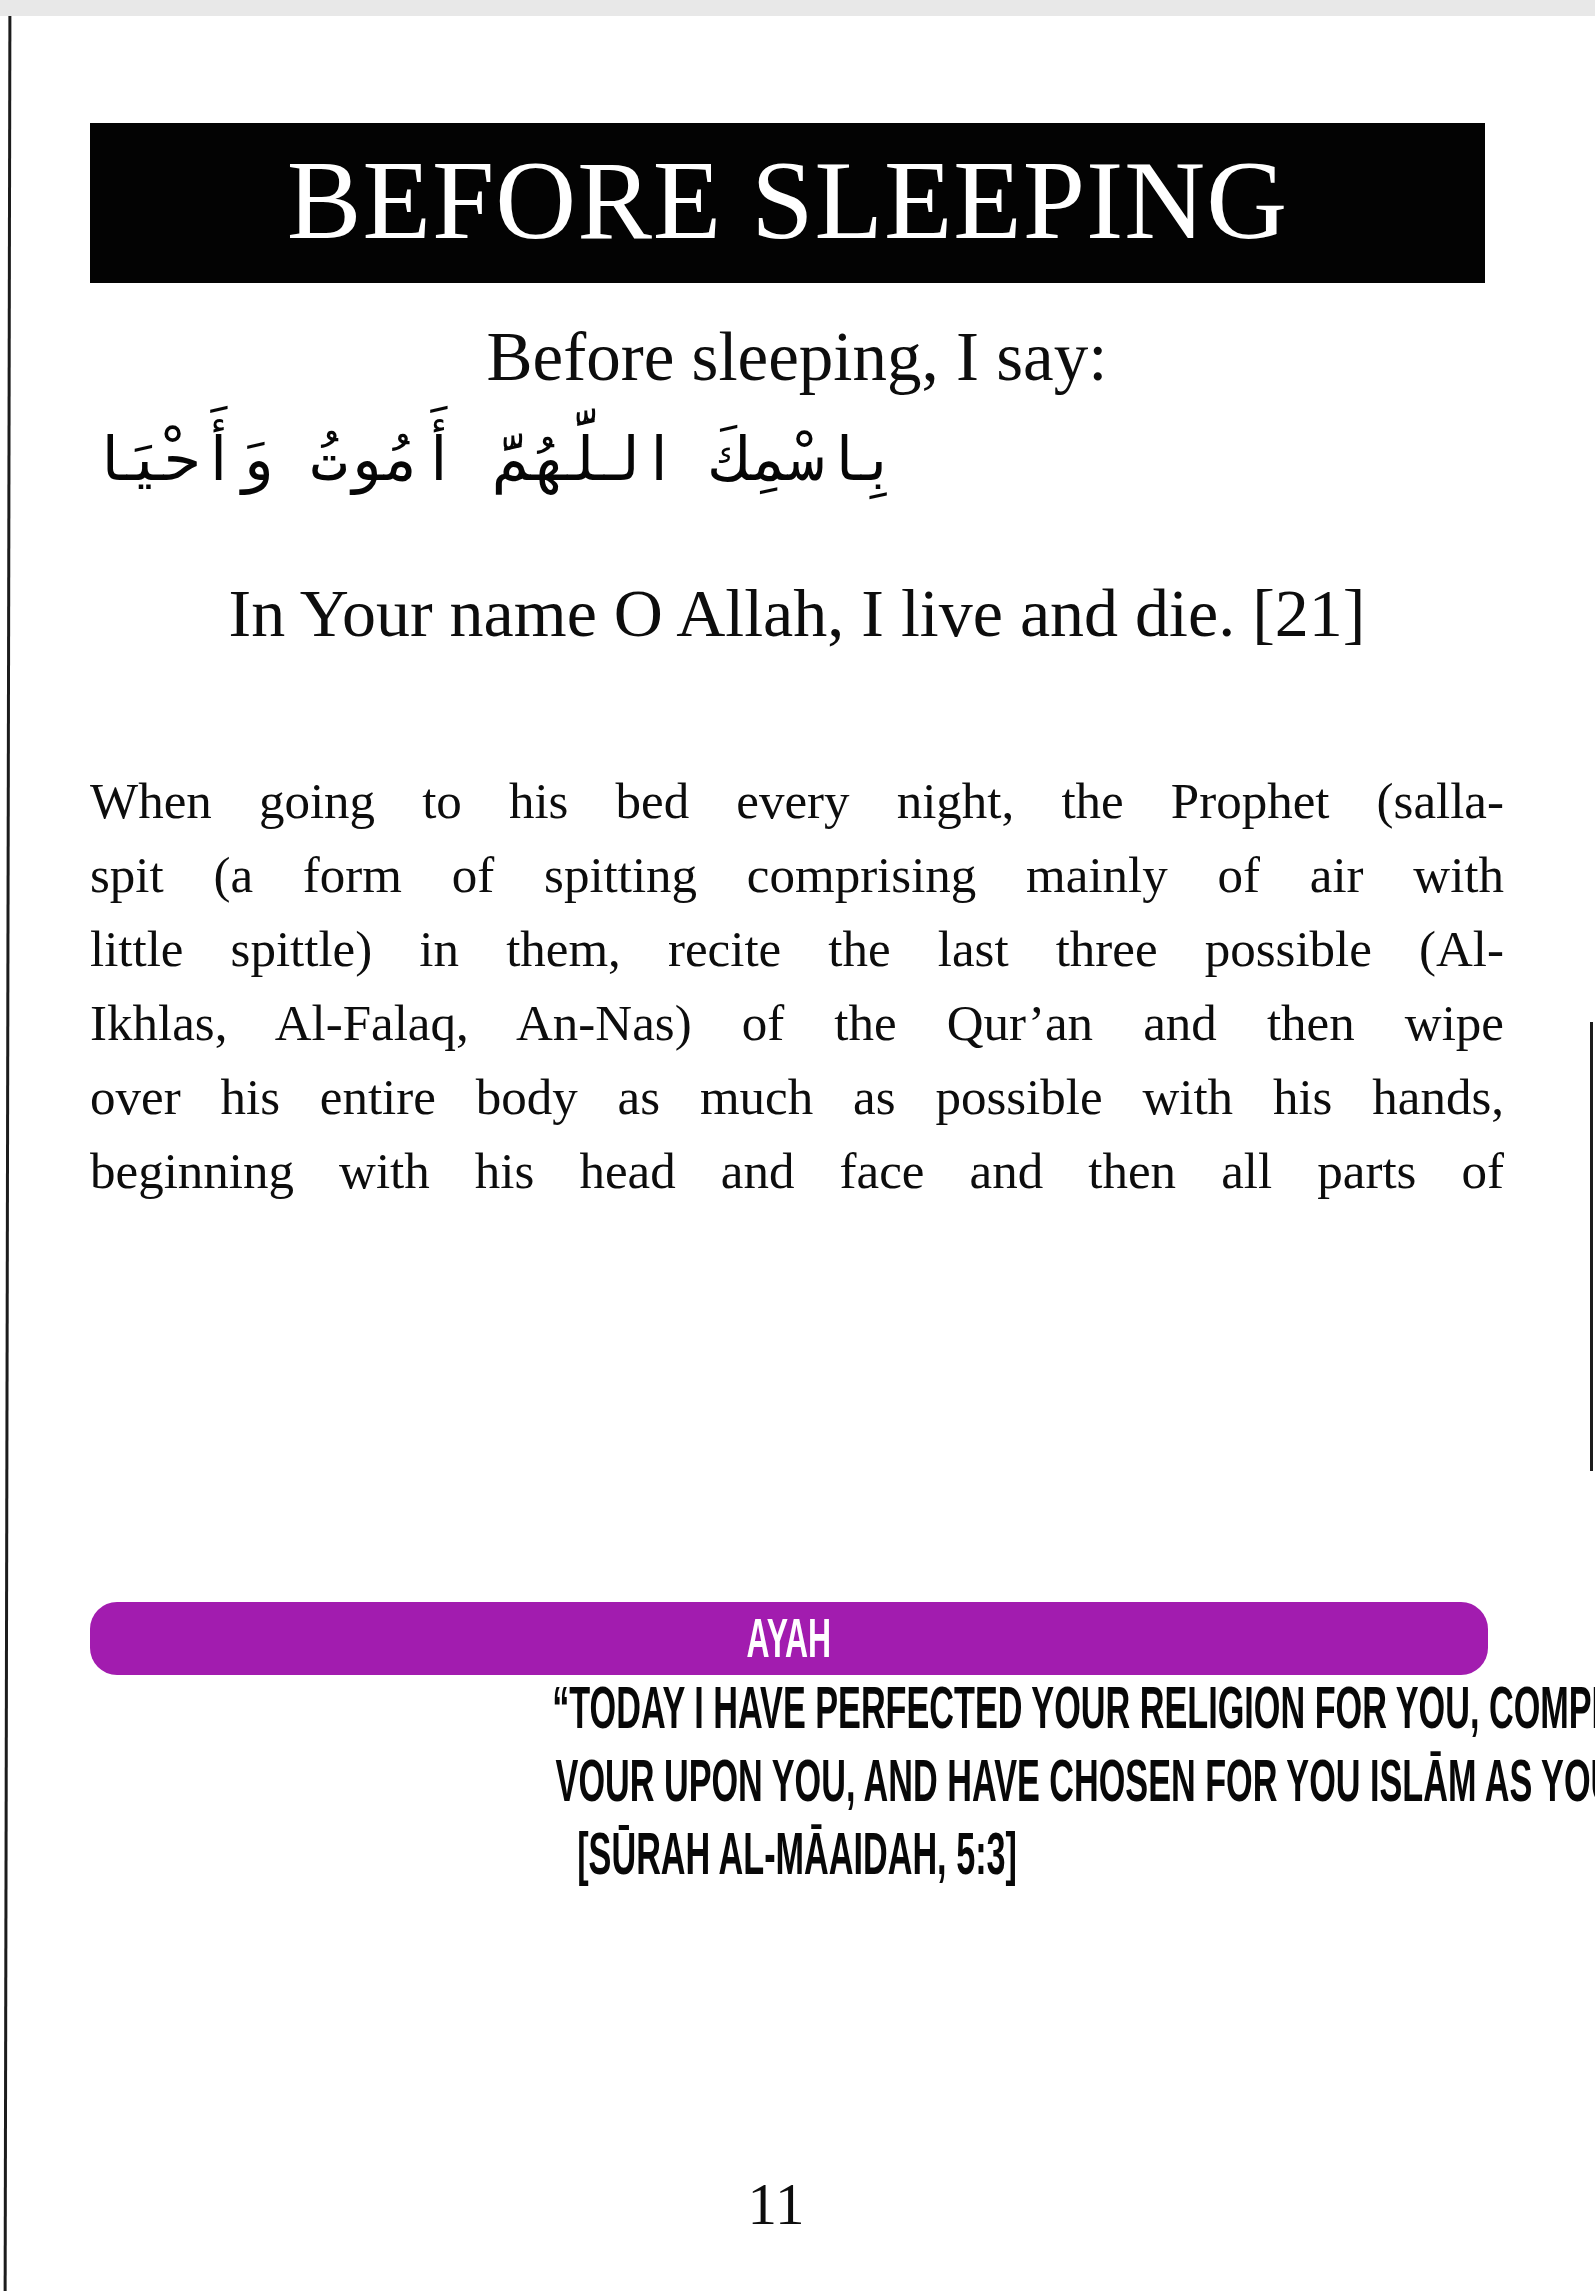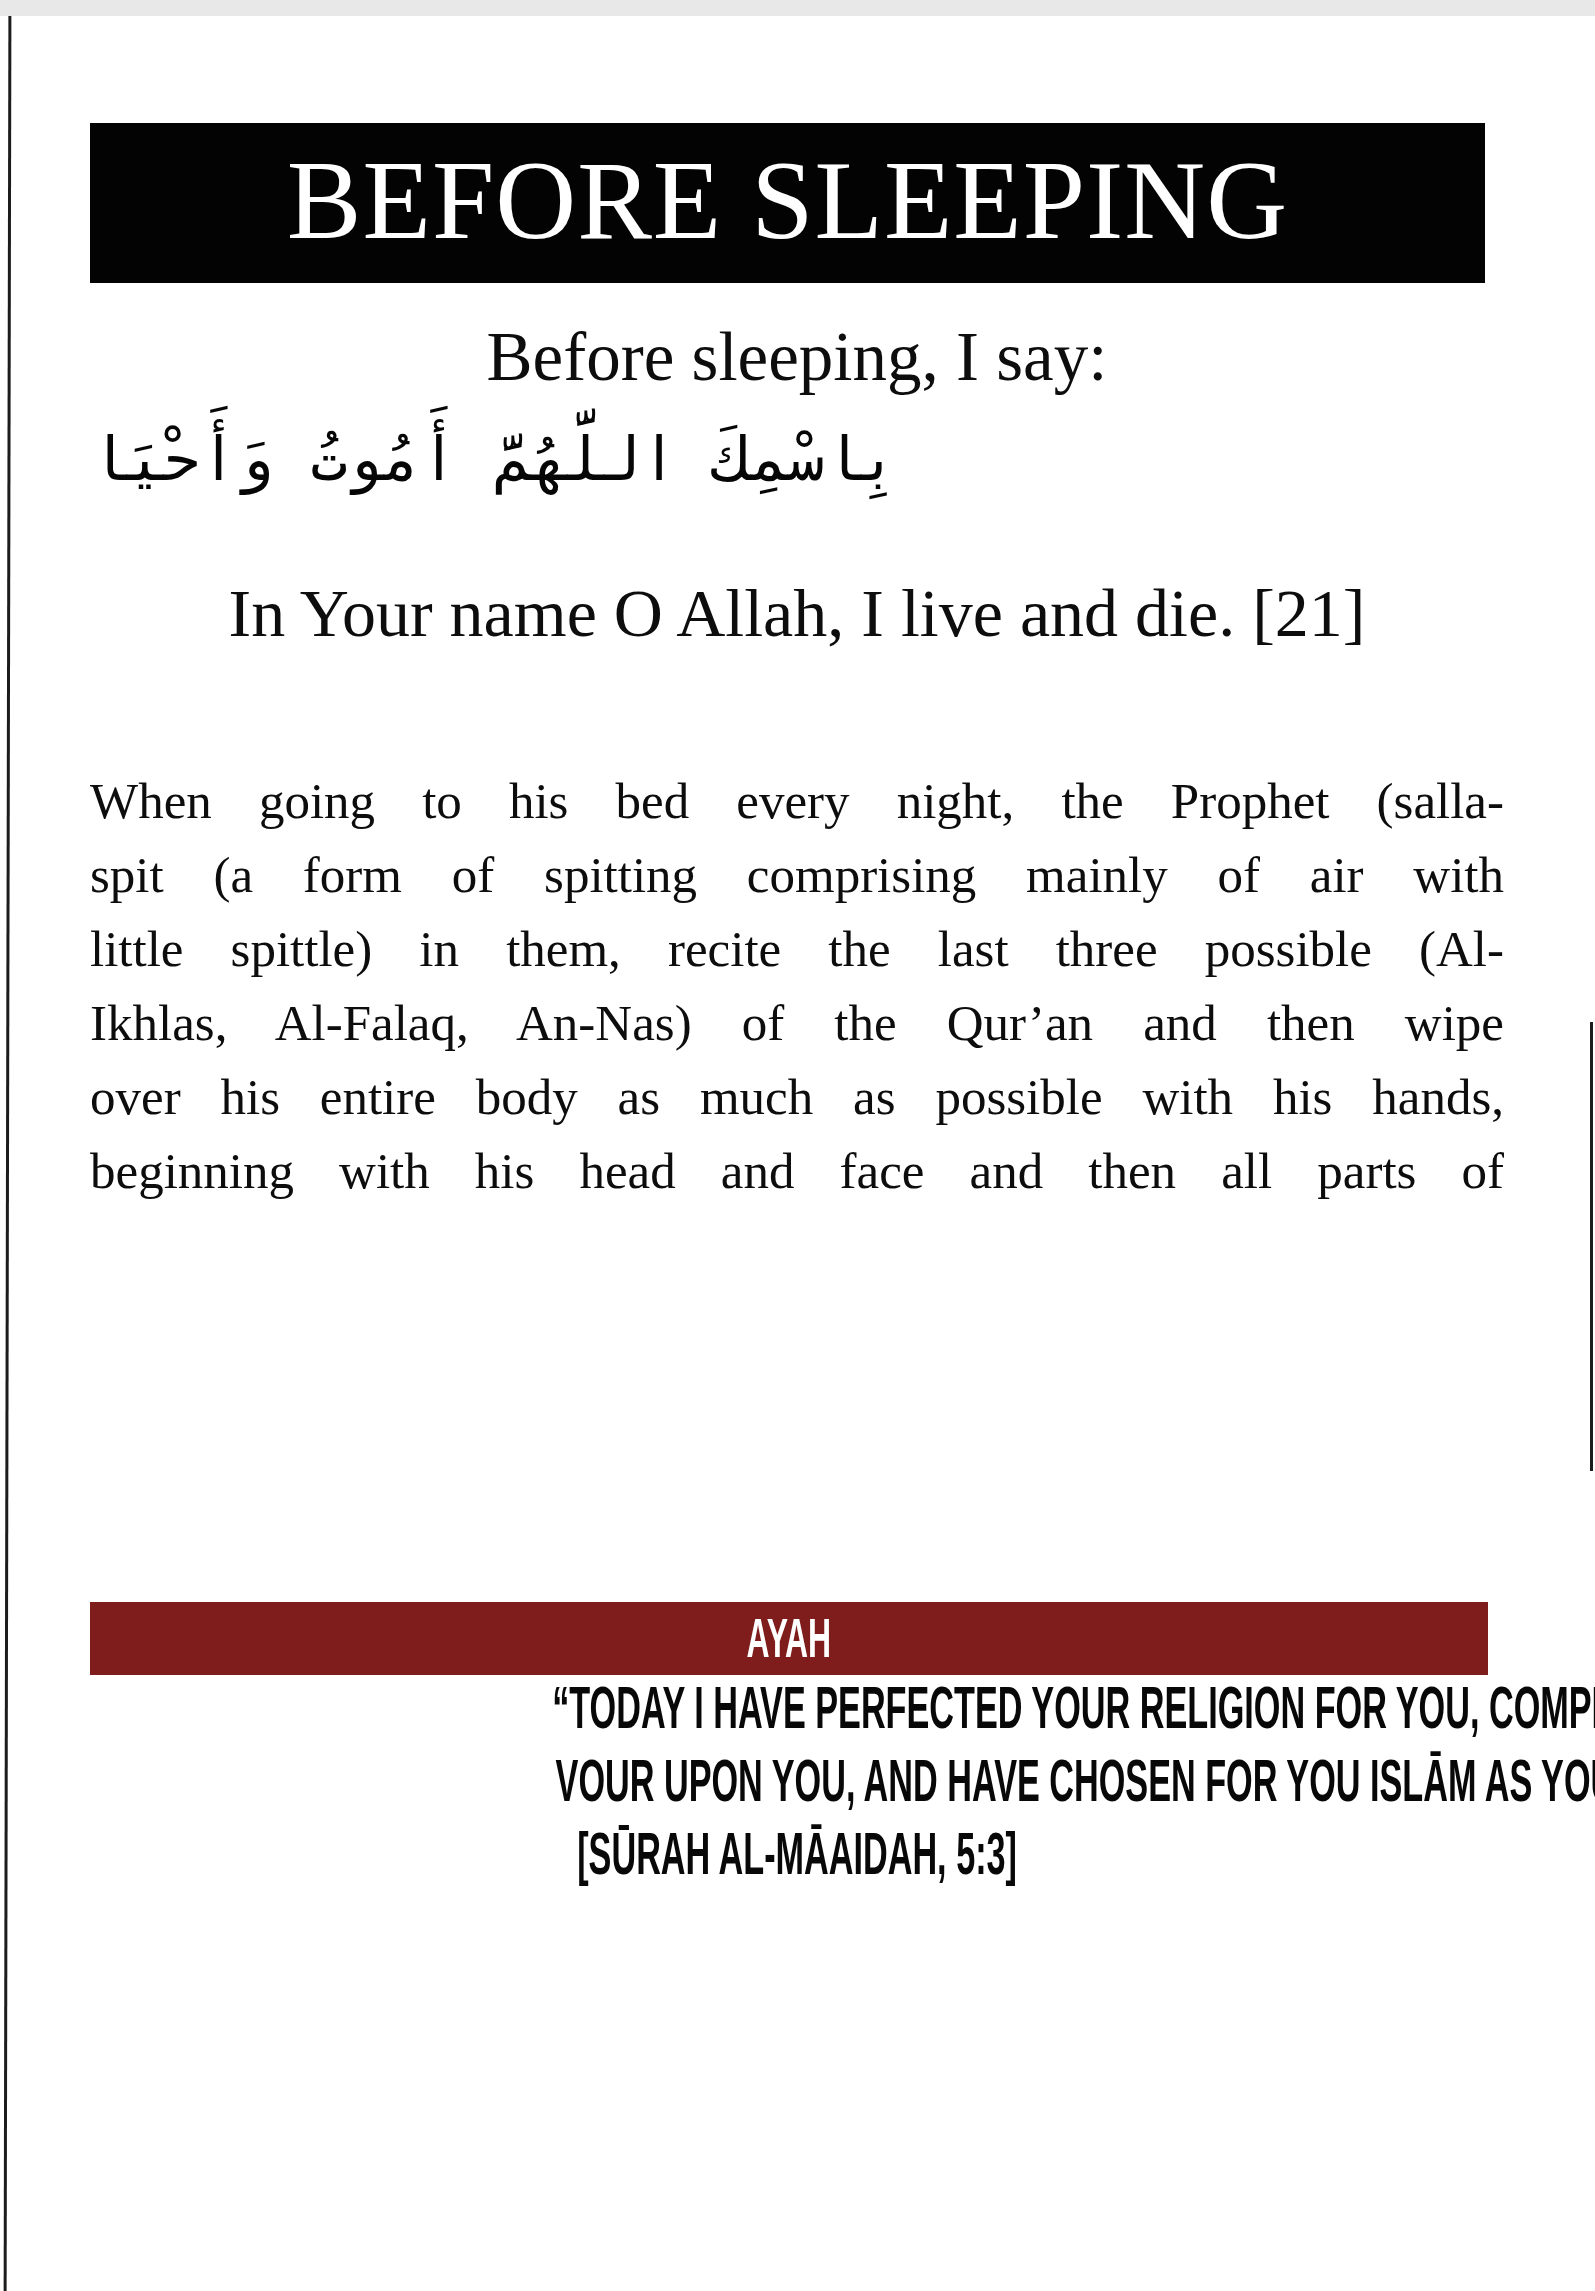--- a/index.html
+++ b/index.html
@@ -62,22 +62,22 @@
     text-align-last: justify;
     white-space: nowrap;
     height: 74px;
   }
   .pline.last { text-align: center; text-align-last: center; }
 
   
   .ayah-banner {
     position: absolute; left: 90px; top: 1586px;
     width: 1398px; height: 73px;
-    background: #7f1d1d;
-    display: flex; align-items: center; justify-content: center;
+    background: #a21caf;
+    display: flex; align-items: center; justify-content: center; border-radius: 27px;
   }
 
   .condensed {
     font-family: "Liberation Sans", sans-serif;
     font-weight: 700;
     display: inline-block;
     transform: scaleX(0.58);
     transform-origin: center;
     white-space: nowrap;
     line-height: 1;
@@ -130,15 +130,16 @@
       <span class="condensed">“TODAY I HAVE PERFECTED YOUR RELIGION FOR YOU, COMPLETED MY FA-</span>
     </div>
     <div class="qline">
       <span class="condensed">VOUR UPON YOU, AND HAVE CHOSEN FOR YOU ISLĀM AS YOUR RELIGION.”</span>
     </div>
     <div class="qline">
       <span class="condensed">[SŪRAH AL-MĀAIDAH, 5:3]</span>
     </div>
   </div>
 
+  <div class="page-number">11</div>
 
 </div>
 
 
 </body></html>

